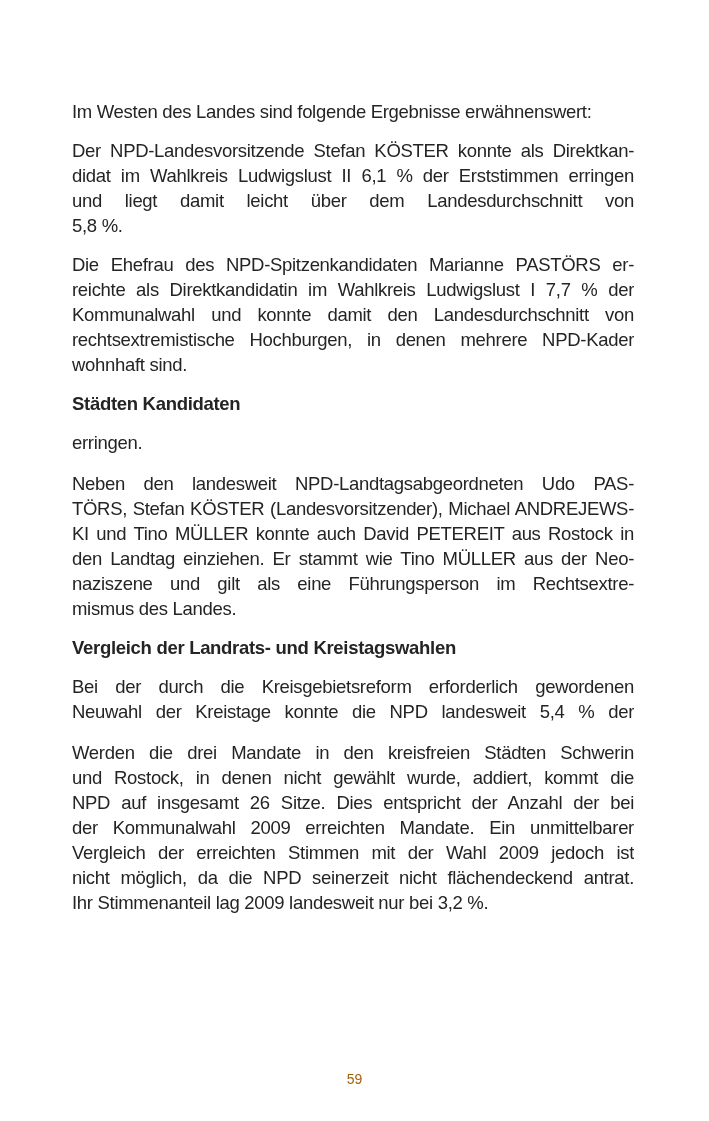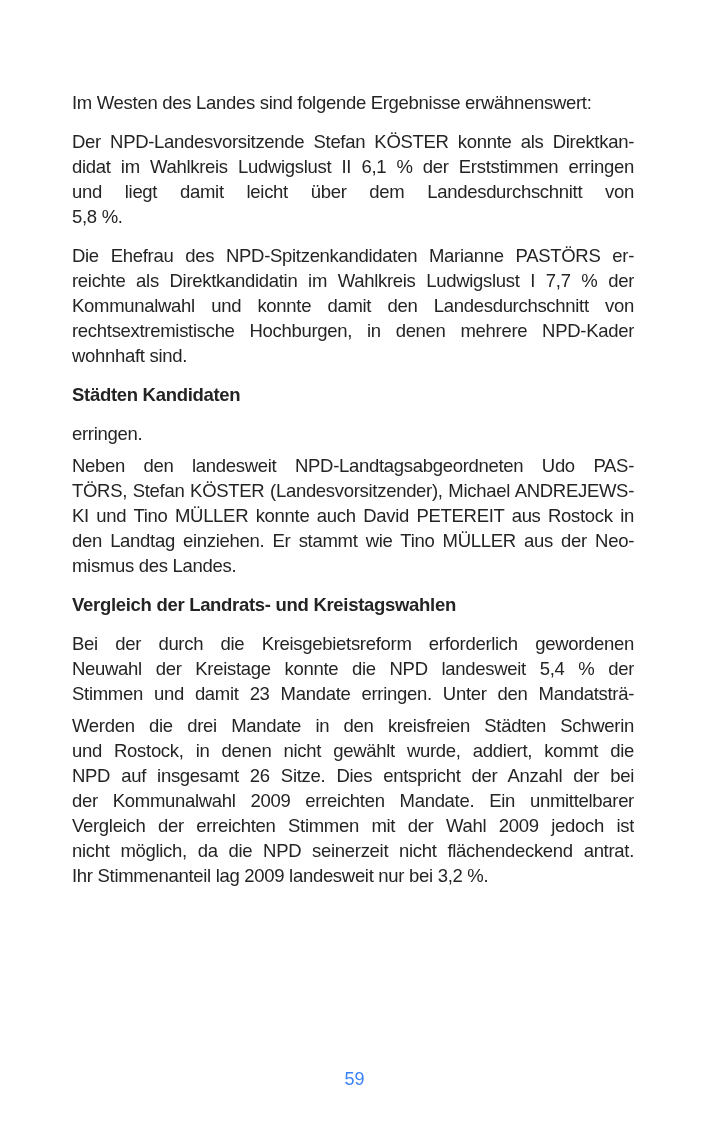--- a/index.html
+++ b/index.html
@@ -23,43 +23,43 @@
     width: 562px;
     font-size: 18.5px;
     line-height: 25px;
     letter-spacing: -0.3px;
   }
   .block {
     margin-top: 14px; 
   }
   .block:first-child,
   .block.flush {
-    margin-top: 7px;
+    margin-top: 16px;
   }
   .block.heading {
     font-weight: bold;
   }
   .line {
     height: 25px;
     overflow: hidden;
     text-align: justify;
     text-align-last: left;
   }
   .line.stretch {
     text-align-last: justify;
   }
   .page-number {
     position: absolute;
     left: 0;
     top: 1067px;
     width: 709px;
     text-align: center;
-    font-size: 18px;
+    font-size: 14px;
     line-height: 25px;
-    color: #3b82f6;
+    color: #a16207;
   }
 </style>
 </head>
 <body>
 
 <div class="page">
   <div class="content" id="content">
       <div class="block paragraph">
         <div class="line">Im Westen des Landes sind folgende Ergebnisse erwähnenswert:</div>
       </div>
@@ -80,29 +80,29 @@
         <div class="line">Städten Kandidaten</div>
       </div>
       <div class="block paragraph">
         <div class="line">erringen.</div>
       </div>
       <div class="block paragraph flush">
         <div class="line stretch">Neben den landesweit NPD-Landtagsabgeordneten Udo PAS-</div>
         <div class="line stretch">TÖRS, Stefan KÖSTER (Landesvorsitzender), Michael ANDREJEWS-</div>
         <div class="line stretch">KI und Tino MÜLLER konnte auch David PETEREIT aus Rostock in</div>
         <div class="line stretch">den Landtag einziehen. Er stammt wie Tino MÜLLER aus der Neo-</div>
+        <div class="line stretch">naziszene und gilt als eine Führungsperson im Rechtsextre-</div>
         <div class="line">mismus des Landes.</div>
       </div>
       <div class="block heading">
         <div class="line">Vergleich der Landrats- und Kreistagswahlen</div>
       </div>
       <div class="block paragraph">
         <div class="line stretch">Bei der durch die Kreisgebietsreform erforderlich gewordenen</div>
         <div class="line stretch">Neuwahl der Kreistage konnte die NPD landesweit 5,4 % der</div>
-        <div class="line stretch">Stimmen und damit 23 Mandate erringen. Unter den Mandatsträ-</div>
       </div>
       <div class="block paragraph flush">
         <div class="line stretch">Werden die drei Mandate in den kreisfreien Städten Schwerin</div>
         <div class="line stretch">und Rostock, in denen nicht gewählt wurde, addiert, kommt die</div>
         <div class="line stretch">NPD auf insgesamt 26 Sitze. Dies entspricht der Anzahl der bei</div>
         <div class="line stretch">der Kommunalwahl 2009 erreichten Mandate. Ein unmittelbarer</div>
         <div class="line stretch">Vergleich der erreichten Stimmen mit der Wahl 2009 jedoch ist</div>
         <div class="line stretch">nicht möglich, da die NPD seinerzeit nicht flächendeckend antrat.</div>
         <div class="line">Ihr Stimmenanteil lag 2009 landesweit nur bei 3,2 %.</div>
       </div>

